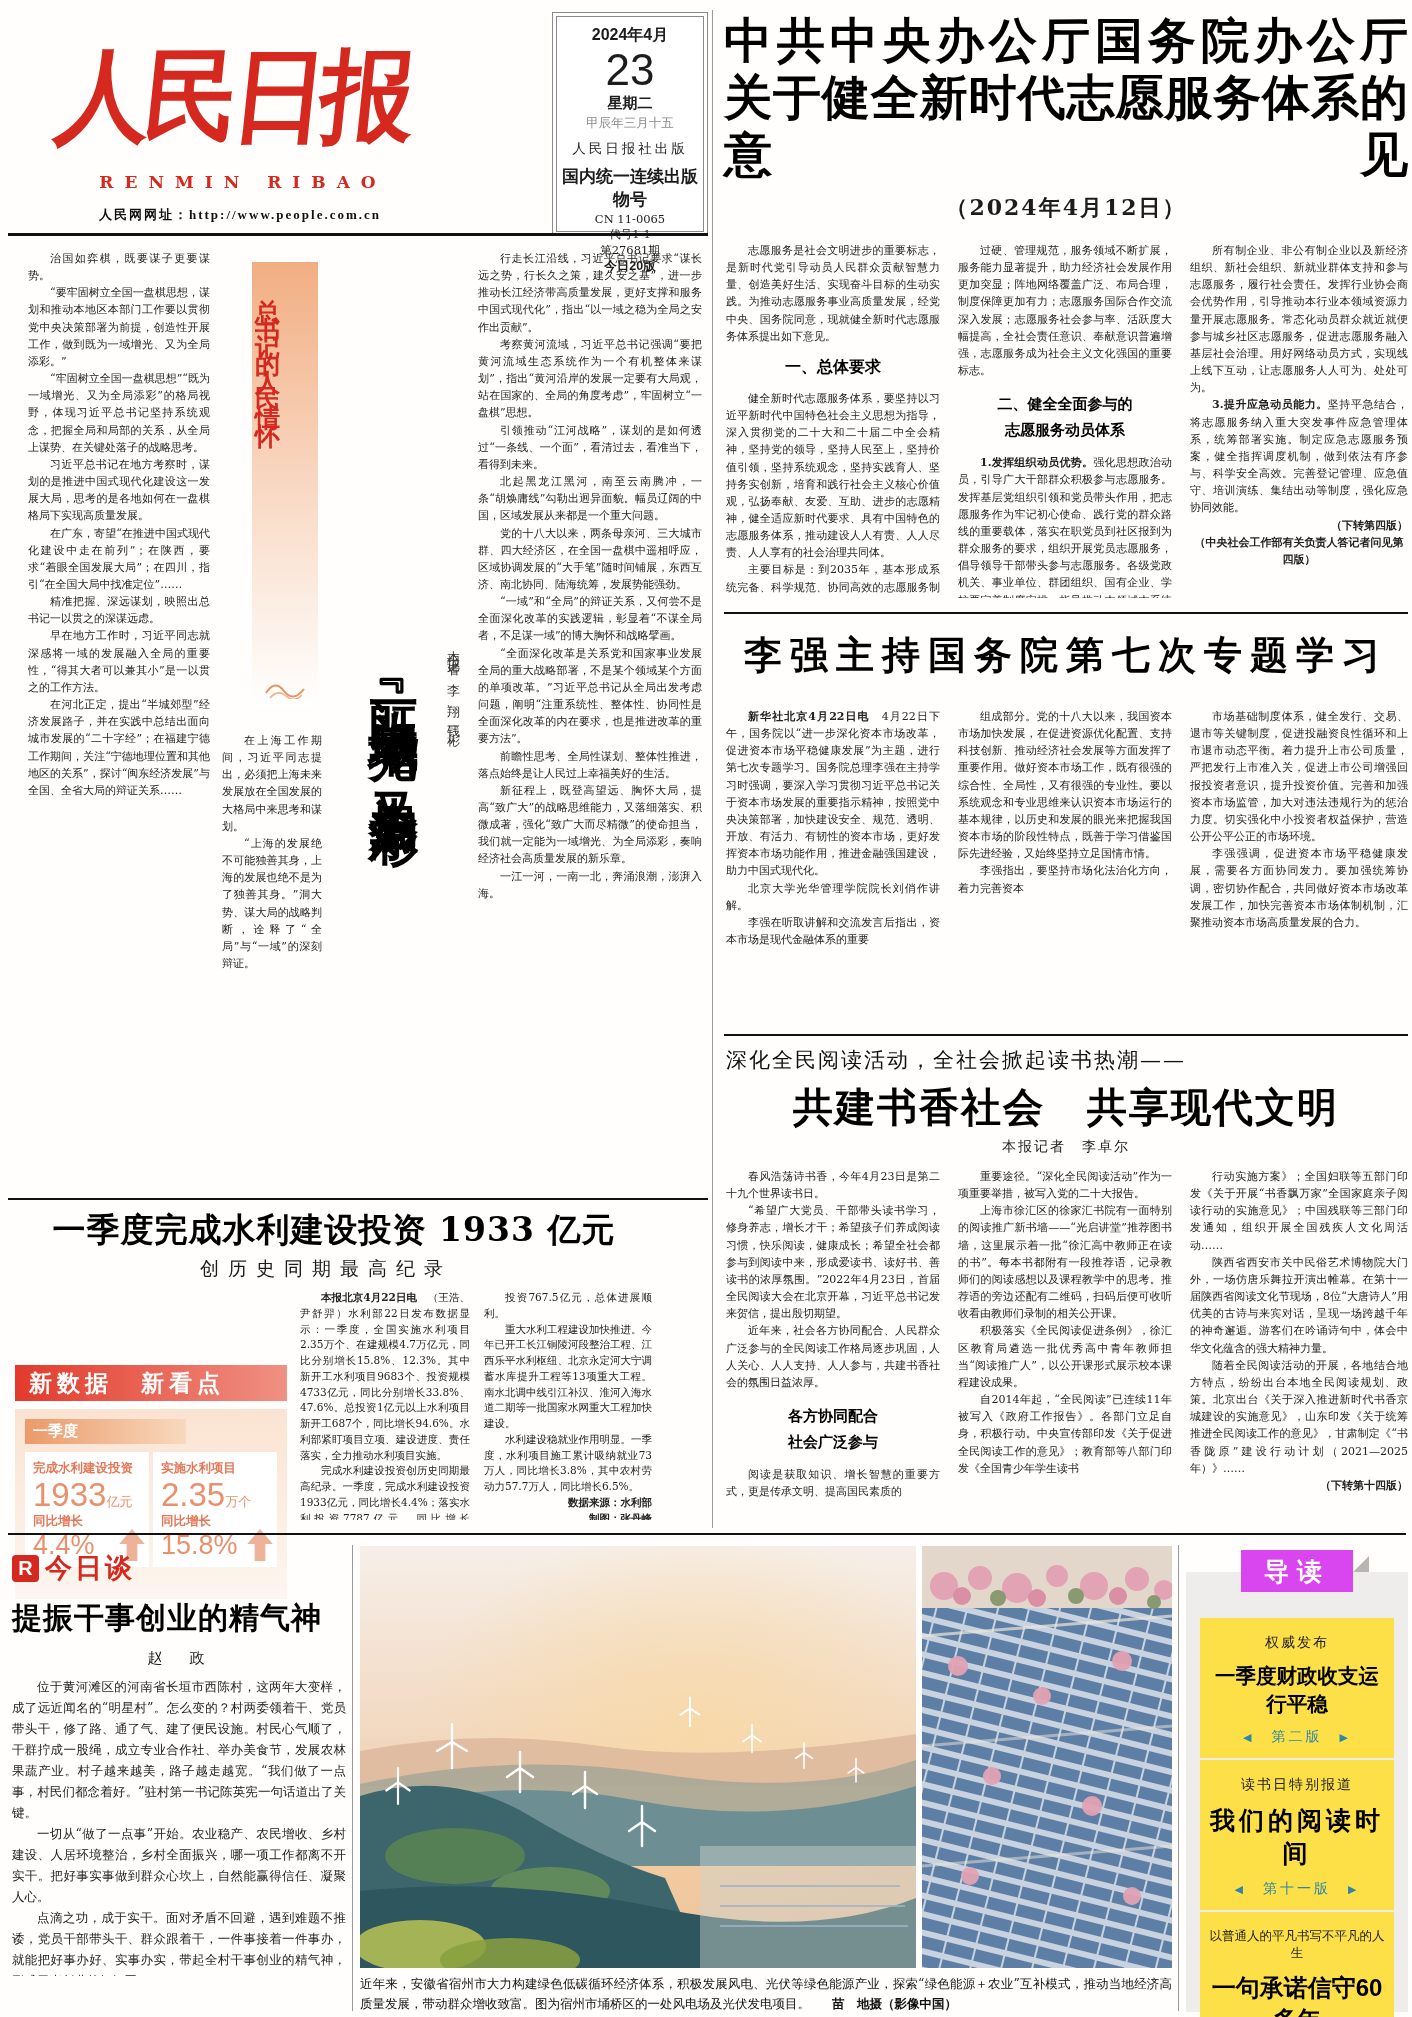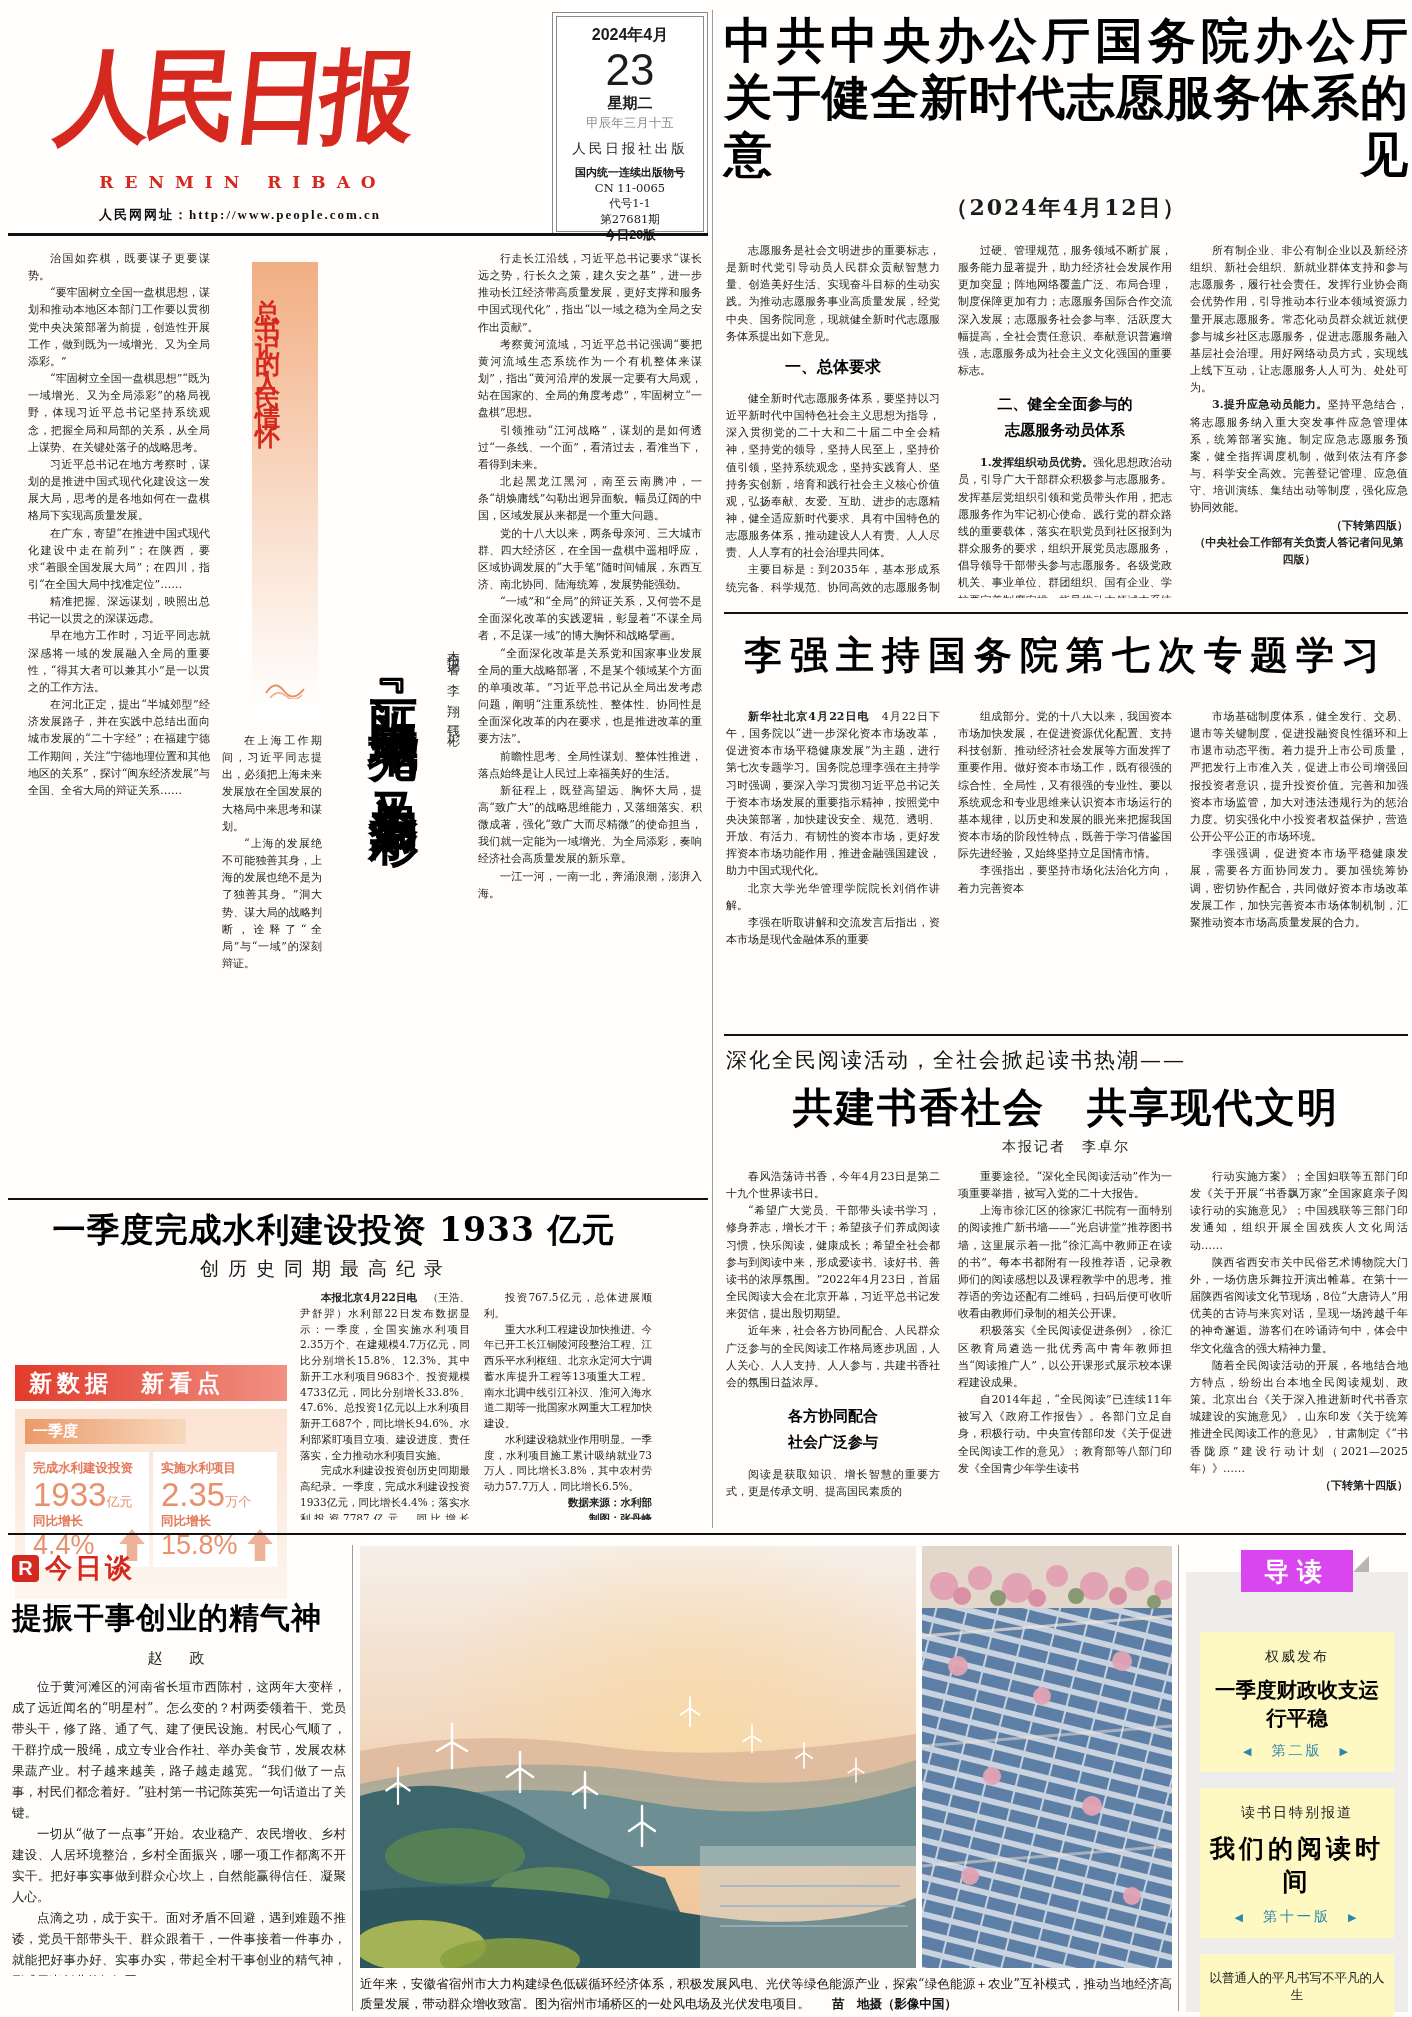--- a/index.html
+++ b/index.html
@@ -14,21 +14,21 @@
           font-weight:700;font-size:17px;letter-spacing:11px;font-family:"DejaVu Serif",serif;}
   #siteurl{left:30px;top:206px;width:420px;text-align:center;font-size:13px;letter-spacing:2px;color:#111;
            font-family:Liberation Serif, serif;font-weight:700;}
   #datebox{left:552px;top:12px;width:154px;height:222px;border:1px solid #8a8a8a;background:#fff;}
   #datebox .inner{position:absolute;inset:3px;border:1px solid #8a8a8a;text-align:center;padding-top:8px;}
   .db-month{font-size:16px;font-weight:700;font-family:"Liberation Sans",sans-serif;}
   .db-day{font-size:44px;line-height:48px;font-family:"Liberation Sans",sans-serif;}
   .db-week{font-size:15px;font-weight:700;font-family:"Liberation Sans",sans-serif;}
   .db-lunar{font-size:12.5px;color:#8a8a8a;margin-top:2px;}
   .db-pub{font-size:13.5px;letter-spacing:3px;margin-top:8px;}
-  .db-issn{font-size:11px;font-weight:700;margin-top:7px;font-family:"Liberation Sans",sans-serif;}
+  .db-issn{font-size:17px;font-weight:700;margin-top:7px;font-family:"Liberation Sans",sans-serif;}
   .db-sm{font-size:11.5px;margin-top:1px;}
   .db-pg{font-size:12.5px;font-weight:700;font-family:"Liberation Sans",sans-serif;}
   #leadhead{left:724px;top:12px;width:684px;}
   .lh-line{font-family:"Liberation Sans",sans-serif;font-weight:900;font-size:48px;line-height:57px;
            text-align:justify;text-align-last:justify;color:#000;}
   .lh-date{text-align:center;font-size:22px;font-weight:700;margin-top:10px;letter-spacing:2px;}
   
   .hrule{background:#111;}
   .vrule{background:#9a9a9a;width:1px;}
   
@@ -84,21 +84,21 @@
   #caption{font-size:12.5px;line-height:1.6;text-align:justify;color:#111;}
   #caption .cap-ind{text-indent:2em;}
   #caption strong{font-weight:700;}
   
   #daodu-panel{position:absolute;left:0;top:22px;right:0;bottom:0;background:#efedeb;}
   #daodu-tab{position:absolute;left:50%;transform:translateX(-50%);top:0;width:112px;height:42px;
      background:#d946ef;color:#fff;text-align:center;line-height:42px;font-family:"Liberation Sans",sans-serif;
      font-weight:900;font-size:25px;letter-spacing:8px;z-index:2;}
   #daodu-tab:after{content:"";position:absolute;right:-16px;top:6px;border-style:solid;
      border-width:0 0 16px 16px;border-color:transparent transparent #b9b5b1 transparent;}
-  .dd-card{background:#fef9c3;margin:16px 14px;padding:16px 6px 12px 6px;text-align:center;}
+  .dd-card{background:#fde047;margin:2px 14px;padding:16px 6px 12px 6px;text-align:center;}
   .dd-kicker{font-size:14px;letter-spacing:2px;color:#222;}
   .dd-kicker.small{font-size:12.5px;letter-spacing:0;}
   .dd-title{font-family:"Liberation Sans",sans-serif;font-weight:900;color:#000;margin-top:10px;}
   .dd-title.t1{font-size:20.5px;}
   .dd-title.t2{font-size:25px;letter-spacing:4px;}
   .dd-title.t3{font-size:24px;}
   .dd-page{color:#2e87a8;font-size:14px;margin-top:10px;letter-spacing:3px;}
   .dd-page .arr{font-size:11px;}
   
   .watercol{font-size:10.5px;line-height:1.5;}

